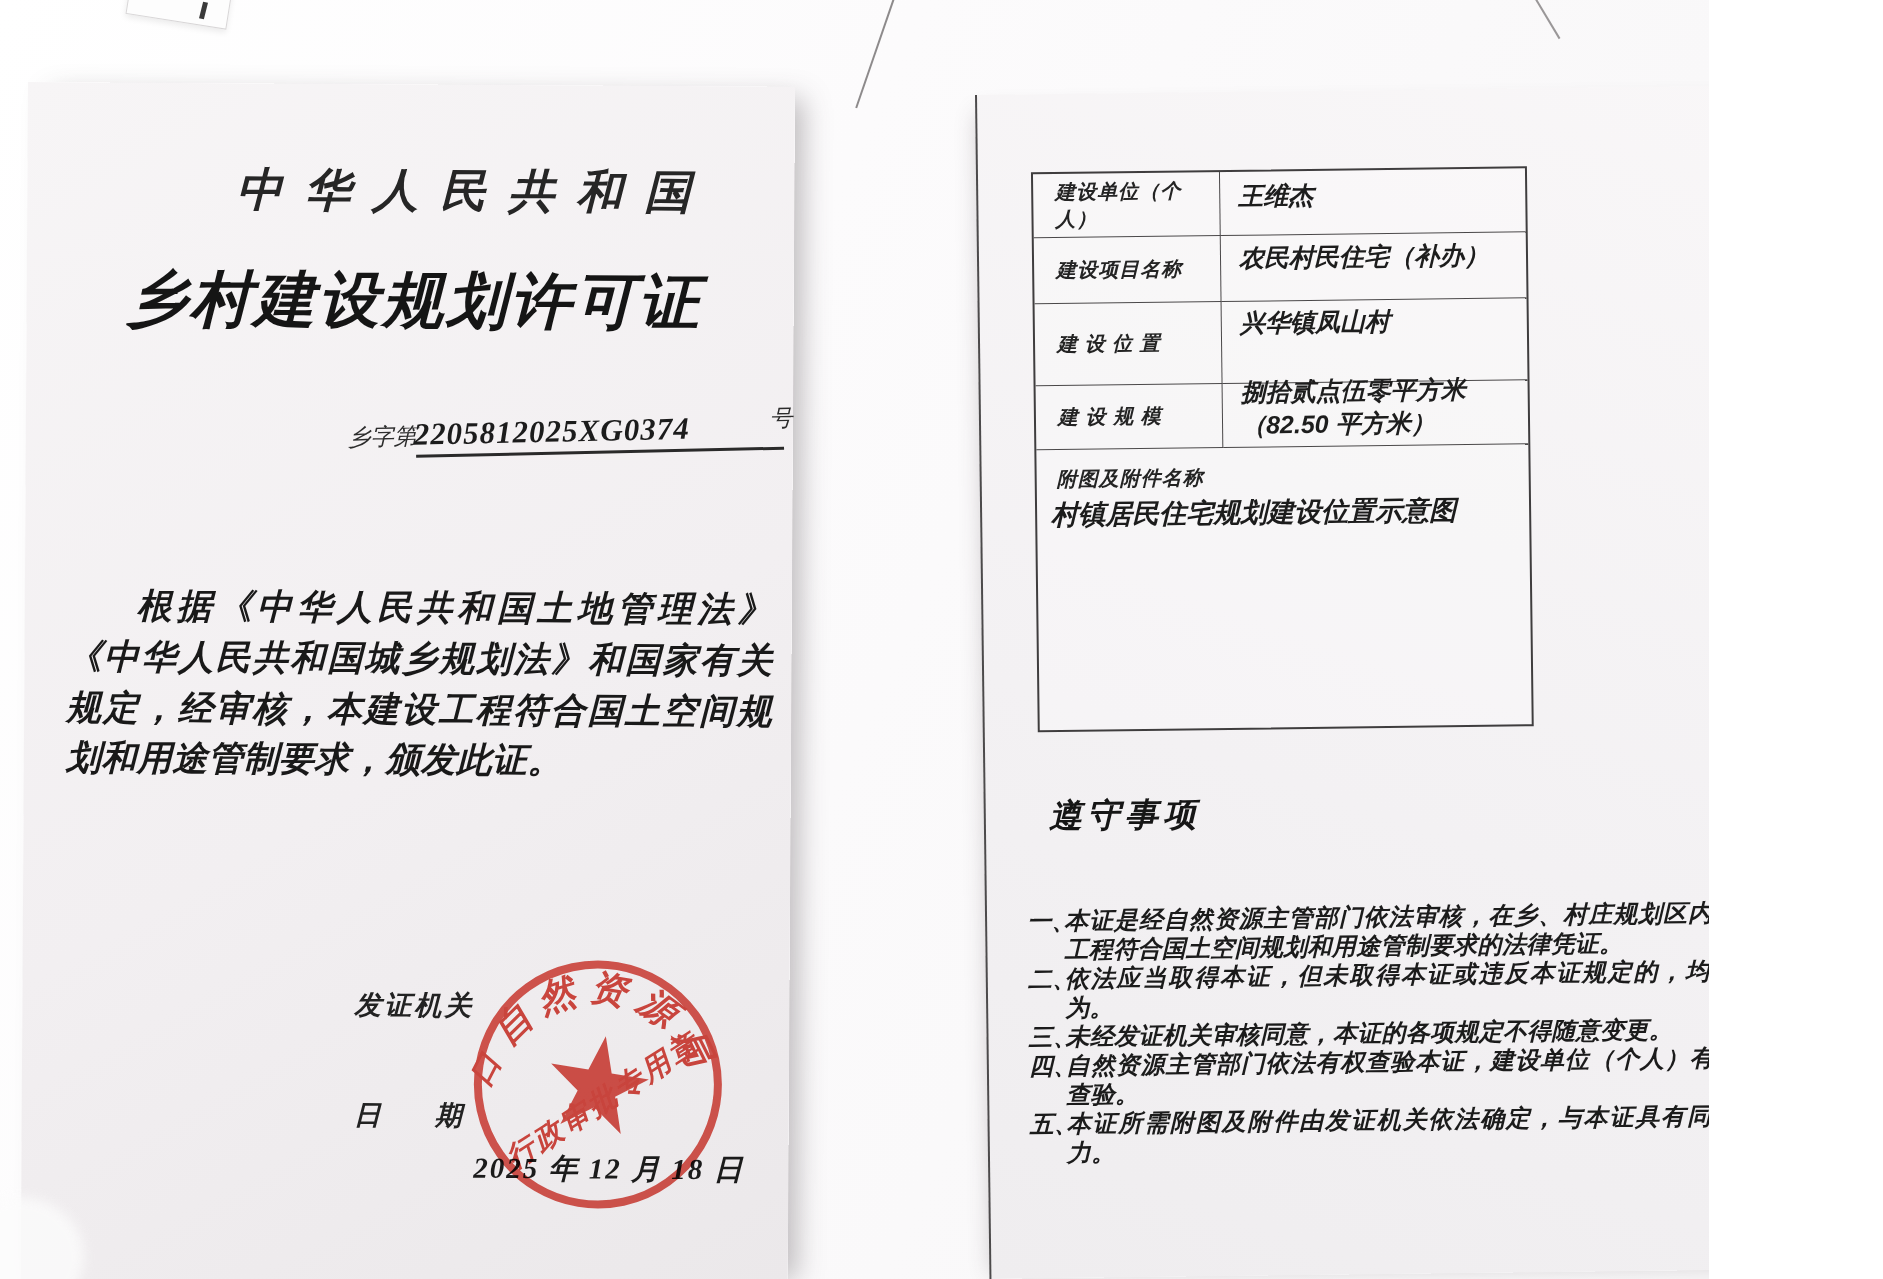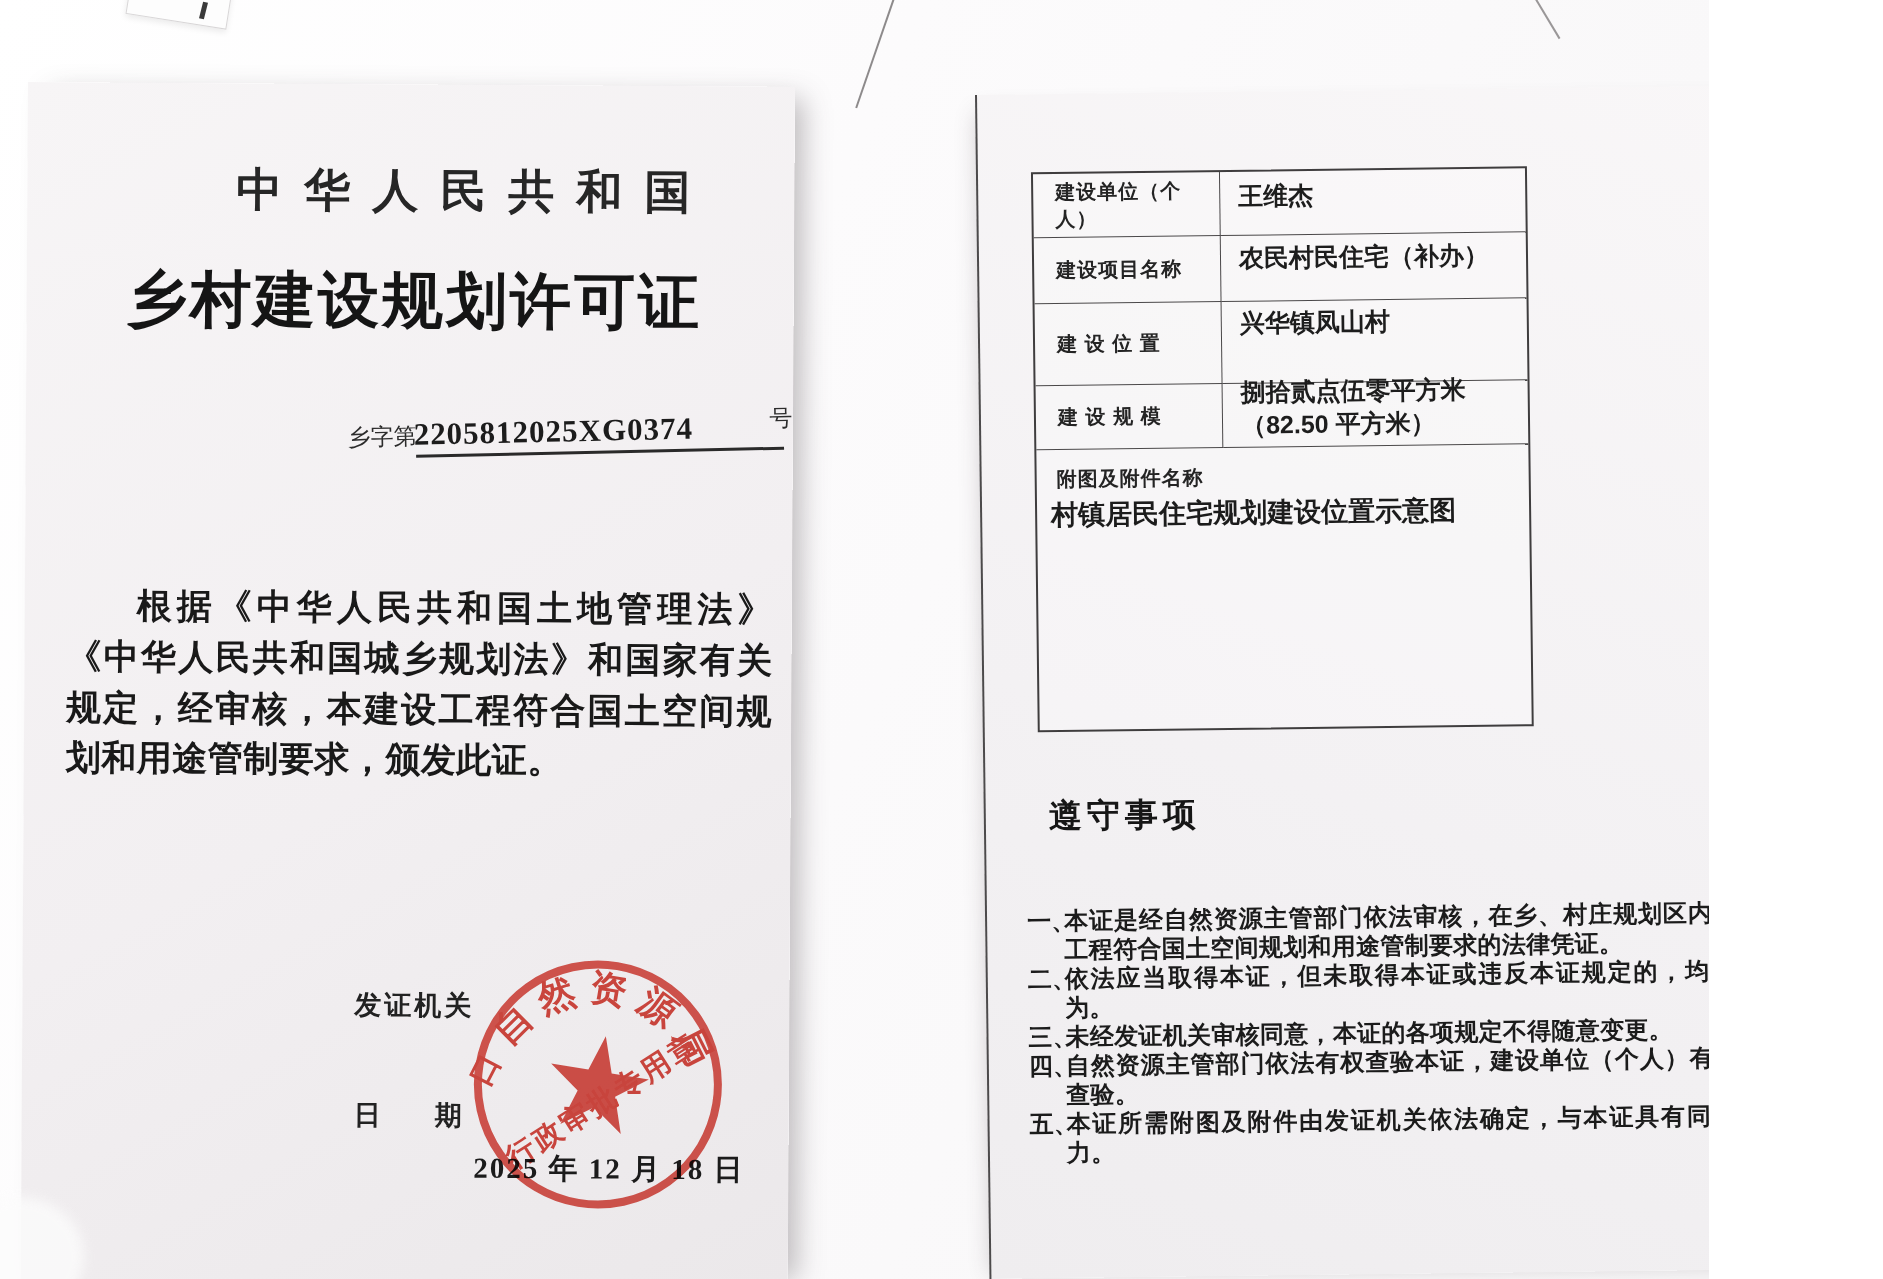--- a/index.html
+++ b/index.html
@@ -1,18 +1,18 @@
 <!DOCTYPE html>
 <html><head>
 <meta charset="utf-8">
 <style>
   html,body{margin:0;padding:0;background:#ffffff;}
   .photo{position:relative;width:1709px;height:1279px;overflow:hidden;
          background:linear-gradient(115deg,#ffffff 0%,#fcfbfc 40%,#f7f6f7 100%);
-         font-family:"Liberation Sans",sans-serif;color:#1e1e1e;}
+         font-family:"Liberation Sans",sans-serif;color:#1e1e1e;font-style:italic;}
   
   .scrap{position:absolute;background:#fdfdfd;}
   .scrap-tl{left:128px;top:-18px;width:100px;height:38px;border:1px solid #d8d6d7;
             transform:rotate(9deg);box-shadow:0 3px 6px rgba(0,0,0,.08);}
   .mark-tl{position:absolute;left:201px;top:2px;width:5px;height:17px;background:#3a3a3a;
            transform:rotate(14deg);}
   .edge-mid{position:absolute;left:893px;top:-2px;width:0;height:116px;
             border-left:2px solid #8d8a8b;transform:rotate(19deg);transform-origin:top left;}
   .edge-tr{position:absolute;left:1534px;top:-2px;width:0;height:48px;
            border-left:2px solid #9a9798;transform:rotate(-31deg);transform-origin:top left;}

